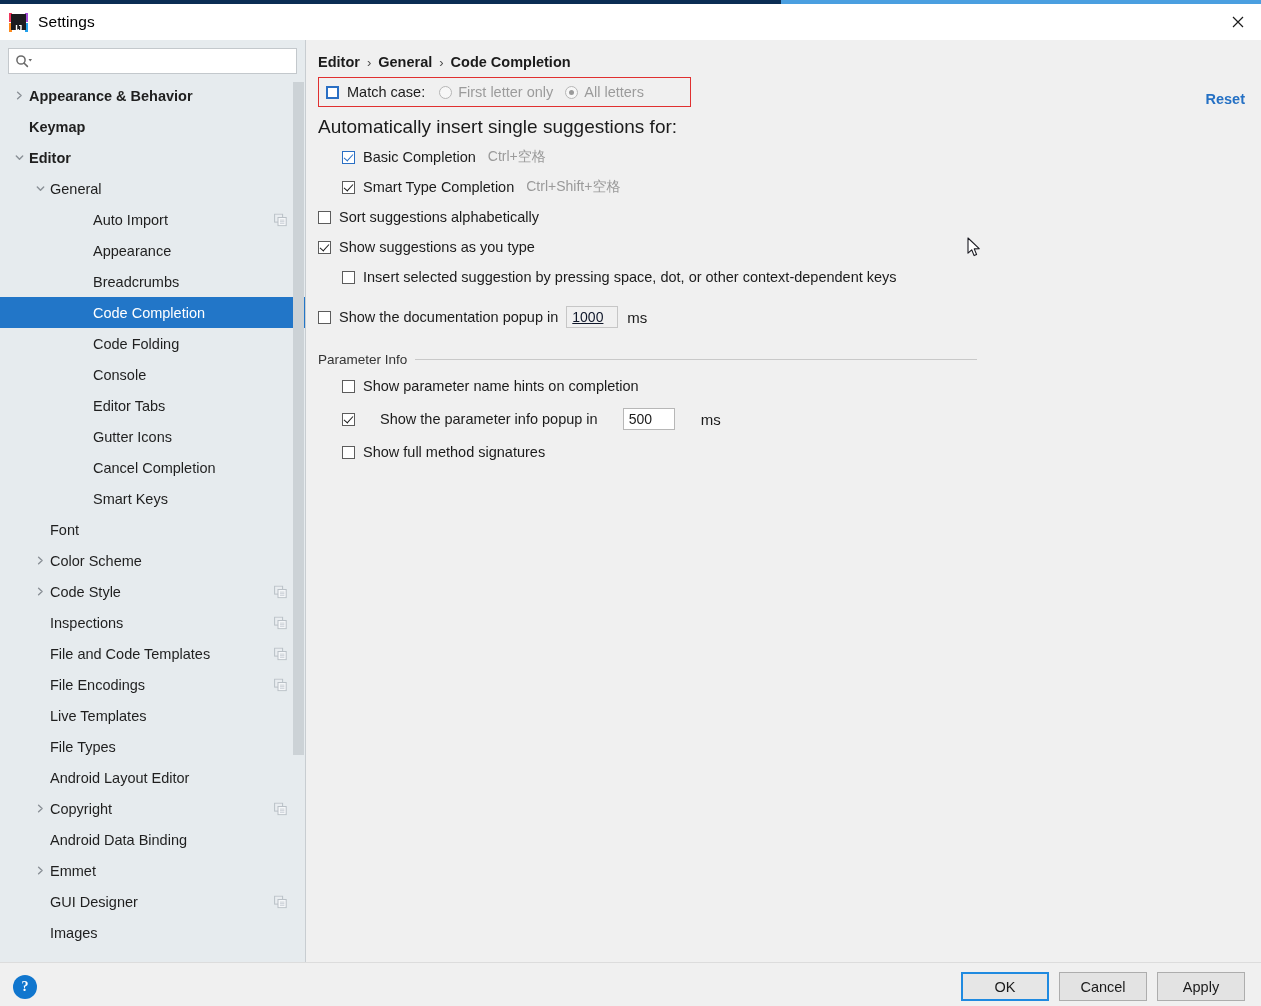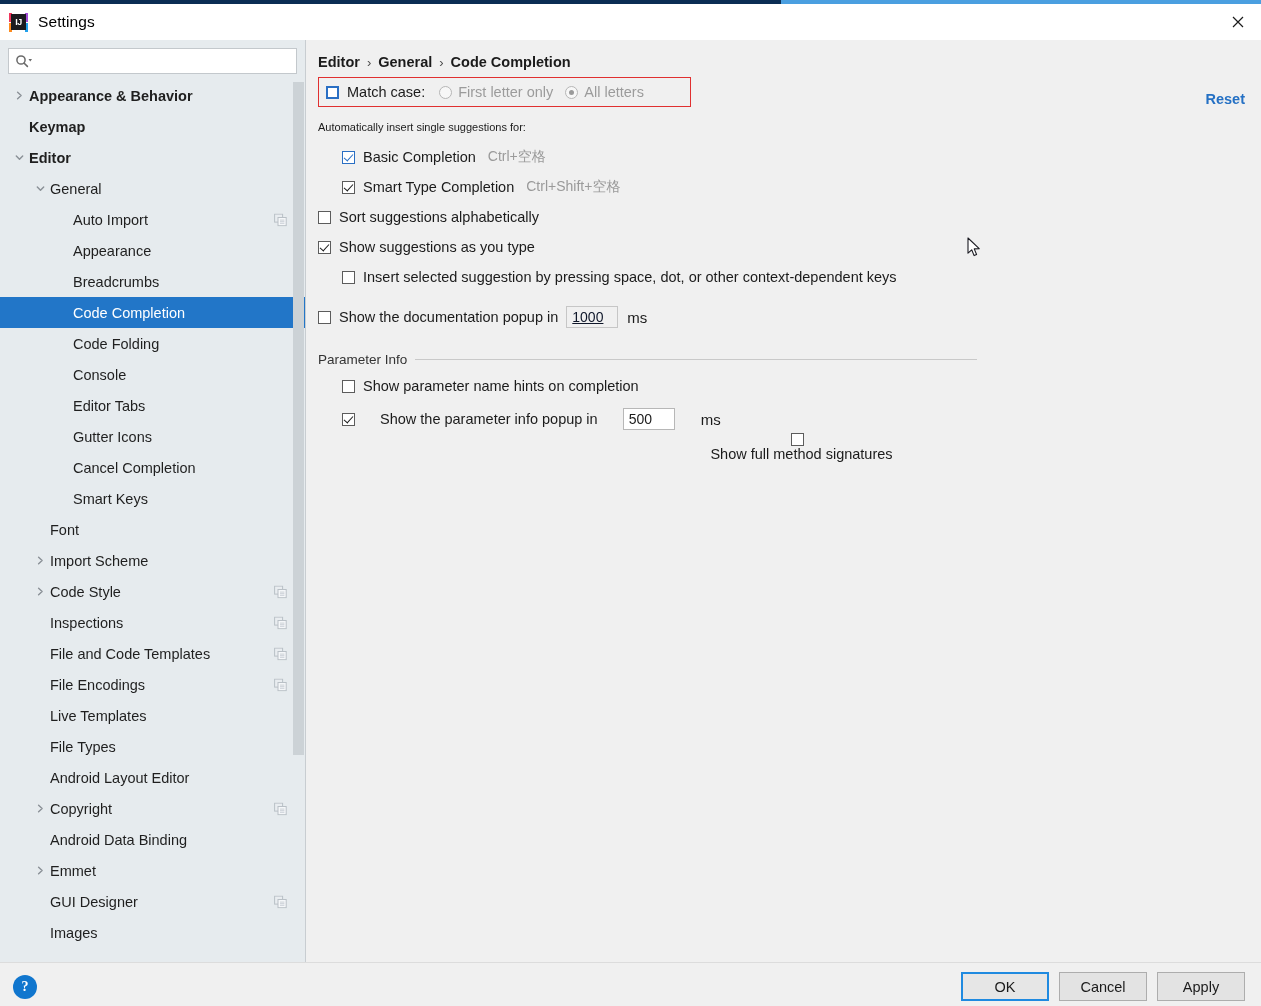--- a/index.html
+++ b/index.html
@@ -40,21 +40,21 @@
   }
   #app-logo .body {
     position:absolute; left:2px; top:1px; width:15px; height:16px;
     background:#1b1b1f;
   }
   #app-logo .b-red { position:absolute; left:0; top:0; width:3px; height:9px; background:#f0365c; }
   #app-logo .b-org { position:absolute; left:0; bottom:0; width:3px; height:9px; background:#fd8b1e; }
   #app-logo .b-vio { position:absolute; right:0; top:0; width:3px; height:9px; background:#a24dd6; }
   #app-logo .b-blu { position:absolute; right:0; bottom:0; width:3px; height:9px; background:#21a1ec; }
   #app-logo .ij {
-    position:absolute; left:0; top:0; width:19px; height:19px;
+    position:absolute; left:0; top:6px; width:19px; height:19px;
     color:#fff; font-size:9px; font-weight:bold; letter-spacing:-.5px;
     display:flex; align-items:center; justify-content:center;
     font-family:"Liberation Sans", sans-serif;
   }
   #window-title {
     font-size: 15.5px;
     color: #000000;
     letter-spacing: .1px;
   }
   #close-button {
@@ -139,21 +139,21 @@
   .tree-item .copy-icon {
     position: absolute;
     right: 18px;
     top: 50%;
     transform: translateY(-50%);
     display: flex;
   }
   
   .lvl0 { padding-left: 9px; }
   .lvl1 { padding-left: 30px; }
-  .lvl2 { padding-left: 53px; }
+  .lvl2 { padding-left: 53px; gap: 20px; }
 
   #sidebar-scroll-track {
     position: absolute;
     right: 1px;
     top: 42px;
     width: 11px;
     bottom: 1px;
     background: #e6ebee;
   }
   #sidebar-scroll-thumb {
@@ -265,21 +265,21 @@
     width: 5px; height: 5px;
     border-radius: 50%;
     background: #9a9a9a;
   }
   .lbl { font-size: 14.5px; color: #1b1b1b; white-space: nowrap; }
   .lbl.disabled { color: #9b9b9b; }
   .shortcut { color: #9a9a9a; font-size: 14px; margin-left: 12px; white-space: nowrap; }
   .radio-group { display: flex; align-items: center; margin-left: 14px; }
   .radio-item { display: flex; align-items: center; margin-right: 12px; }
 
-  .plain-label { font-size: 11px; color: #1b1b1b; }
+  .plain-label { font-size: 19px; color: #1b1b1b; }
 
   .num-field {
     width: 52px; height: 22px;
     box-sizing: border-box;
     border: 1px solid #b7b7b7;
     background: #ffffff;
     font-family: "Liberation Sans", sans-serif;
     font-size: 14px;
     padding-left: 5px;
     color: #1b1b1b;
@@ -534,21 +534,21 @@
             </svg>
           </span>
           <span class="label">Font</span>
         </div>
         <div class="tree-item lvl1">
           <span class="arrow">
             <svg width="9" height="9" viewBox="0 0 9 9" aria-hidden="true">
               <path d="M2.6,1.3 L6.1,4.5 L2.6,7.7" stroke="#8a9096" stroke-width="1.4" fill="none" stroke-linecap="round" stroke-linejoin="round"></path>
             </svg>
           </span>
-          <span class="label">Import Scheme</span>
+          <span class="label">Color Scheme</span>
         </div>
         <div class="tree-item lvl1">
           <span class="arrow">
             <svg width="9" height="9" viewBox="0 0 9 9" aria-hidden="true">
               <path d="M2.6,1.3 L6.1,4.5 L2.6,7.7" stroke="#8a9096" stroke-width="1.4" fill="none" stroke-linecap="round" stroke-linejoin="round"></path>
             </svg>
           </span>
           <span class="label">Code Style</span>
           <span class="copy-icon">
             <svg width="13" height="13" viewBox="0 0 13 13" aria-hidden="true">
@@ -764,21 +764,21 @@
         <span class="lbl">Show parameter name hints on completion</span>
       </div>
 
       <div class="row ind1" style="margin-top:7px;gap:17px;">
         <span class="cb checked"></span>
         <span class="lbl">Show the parameter info popup in</span>
         <input class="num-field" type="text" value="500" style="">
         <span class="unit">ms</span>
       </div>
 
-      <div class="row ind1" style="margin-top:1px;flex-direction:column;">
+      <div class="row ind1" style="margin-top:7px;">
         <span class="cb"></span>
         <span class="lbl">Show full method signatures</span>
       </div>
 
     </div>
 
     <div id="mouse-cursor">
       <svg width="16" height="22" viewBox="0 0 16 22" aria-hidden="true">
         <path d="M1,1 L1,16.2 L4.7,12.8 L7.1,18.6 L9.6,17.5 L7.2,11.9 L12.2,11.6 Z" fill="#ffffff" stroke="#1b1b22" stroke-width="1.1" stroke-linejoin="round"></path>
       </svg>

